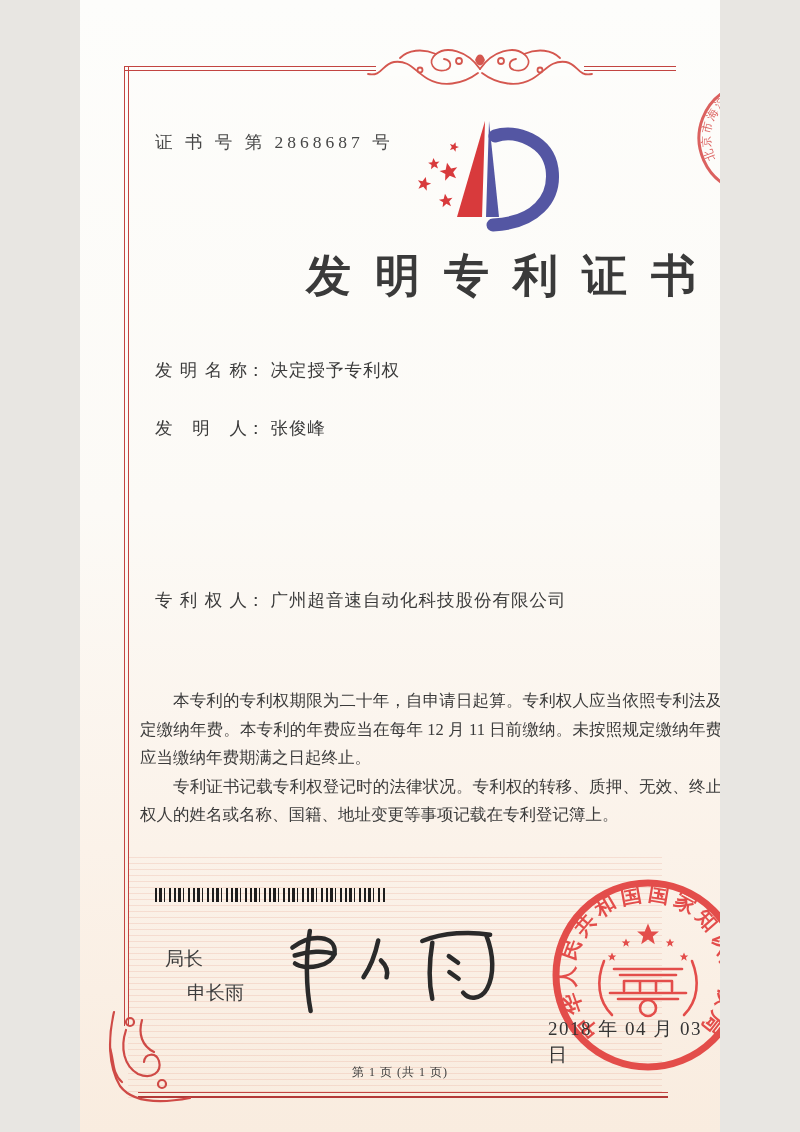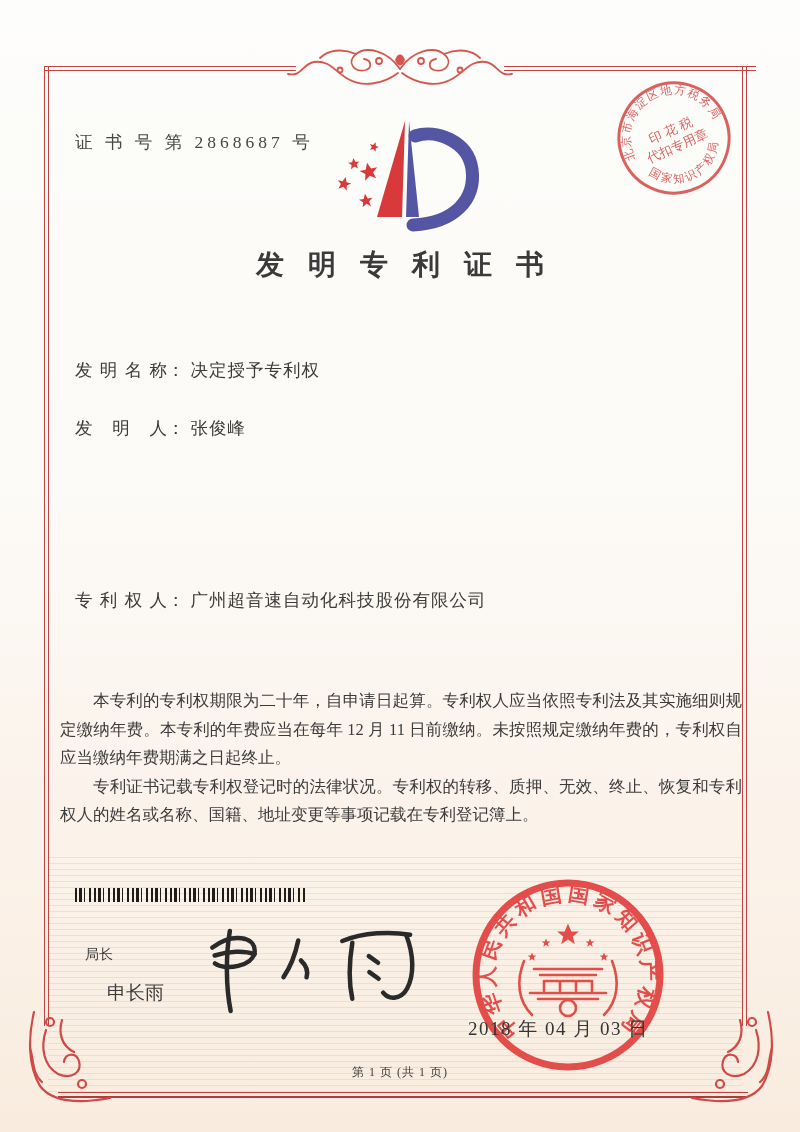--- a/index.html
+++ b/index.html
@@ -1,17 +1,17 @@
 <!DOCTYPE html>
 <html><head>
 <meta charset="utf-8">
 <style>
   html,body{margin:0;padding:0;background:#e8e6e2;}
   .page{
-    position:relative;width:800px;height:1132px;margin:0 auto;overflow:hidden;
+    position:relative;width:640px;height:1132px;margin:0 auto;overflow:hidden;
     background:linear-gradient(180deg,#fdfdfb 0%,#fcfaf6 45%,#fbf2e9 75%,#f9ecdf 100%);
     font-family:"Liberation Serif","DejaVu Serif",serif;color:#3c3c3c;
   }
   .guilloche{
     position:absolute;left:48px;right:58px;top:852px;height:246px;
     background:repeating-linear-gradient(0deg,rgba(224,140,118,0.20) 0 1px,rgba(255,255,255,0) 1px 6px);
     pointer-events:none;
   }
   
   .hline{position:absolute;height:3px;border-top:1.6px solid #c24441;border-bottom:1px solid #c24441;}
@@ -21,31 +21,31 @@
   .vline.left{left:44px;}
   .vline.right{left:742px;}
   .ornament-top{position:absolute;left:268px;top:40px;}
   .corner{position:absolute;top:1008px;}
   .corner.bl{left:20px;}
   .corner.br{left:690px;transform:scaleX(-1);}
   
   .certno{position:absolute;left:75px;top:130px;font-size:17.5px;letter-spacing:4px;color:#474747;}
   .tax-stamp{position:absolute;left:612px;top:76px;}
   .logo{position:absolute;left:322px;top:113px;}
-  .title{position:absolute;left:0;right:0;top:246px;text-align:center;font-size:28px;font-weight:700;
+  .title{position:absolute;left:0;right:0;top:246px;text-align:right;font-size:45px;font-weight:700;
          letter-spacing:24px;padding-left:24px;color:#3a3a3a;}
   .field{position:absolute;left:75px;font-size:17.5px;white-space:nowrap;color:#3b3b3b;}
   .flabel{display:inline-block;width:92px;text-align:justify;text-align-last:justify;}
   .fvalue{margin-left:6px;letter-spacing:1px;}
   .paras{position:absolute;left:60px;width:682px;top:687px;font-size:16.5px;line-height:28.5px;
          text-align:justify;color:#3b3b3b;}
   .paras p{margin:0;text-indent:2em;}
   .barcode{position:absolute;left:75px;top:888px;width:230px;height:14px;
     background:repeating-linear-gradient(90deg,#1d1d1d 0 2px,transparent 2px 4px,#1d1d1d 4px 7px,transparent 7px 9px,#1d1d1d 9px 10px,transparent 10px 14px,#1d1d1d 14px 16px,transparent 16px 19px);}
-  .signer-title{position:absolute;left:85px;top:946px;font-size:14px;font-family:Liberation Mono, monospace;}
+  .signer-title{position:absolute;left:85px;top:946px;font-size:19px;font-family:Liberation Mono, monospace;}
   .signer-name{position:absolute;left:85px;top:980px;font-size:19px;font-family:"Liberation Sans","DejaVu Sans",sans-serif;margin-left:22px;}
   .signature{position:absolute;left:195px;top:912px;}
   .office-seal{position:absolute;left:468px;top:875px;}
   .issue-date{position:absolute;left:468px;top:1016px;font-size:19px;letter-spacing:1.5px;color:#343434;z-index:5;}
   .footer{position:absolute;left:0;right:0;top:1064px;text-align:center;font-size:12px;color:#3e3e3e;letter-spacing:1px;}
 </style>
 </head>
 <body>
 
 <div class="page">

